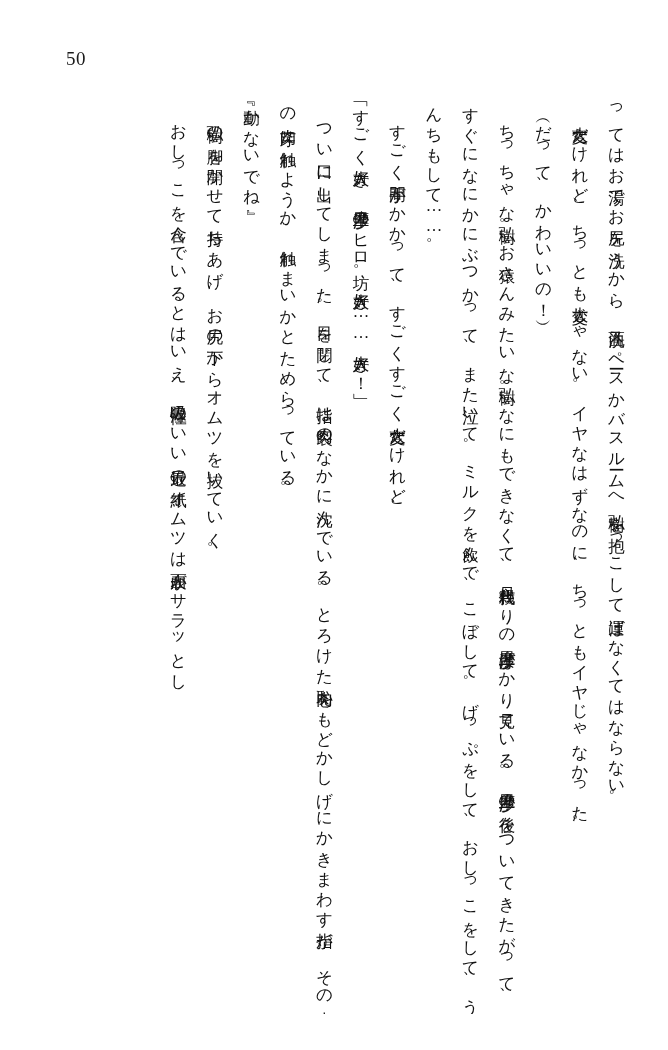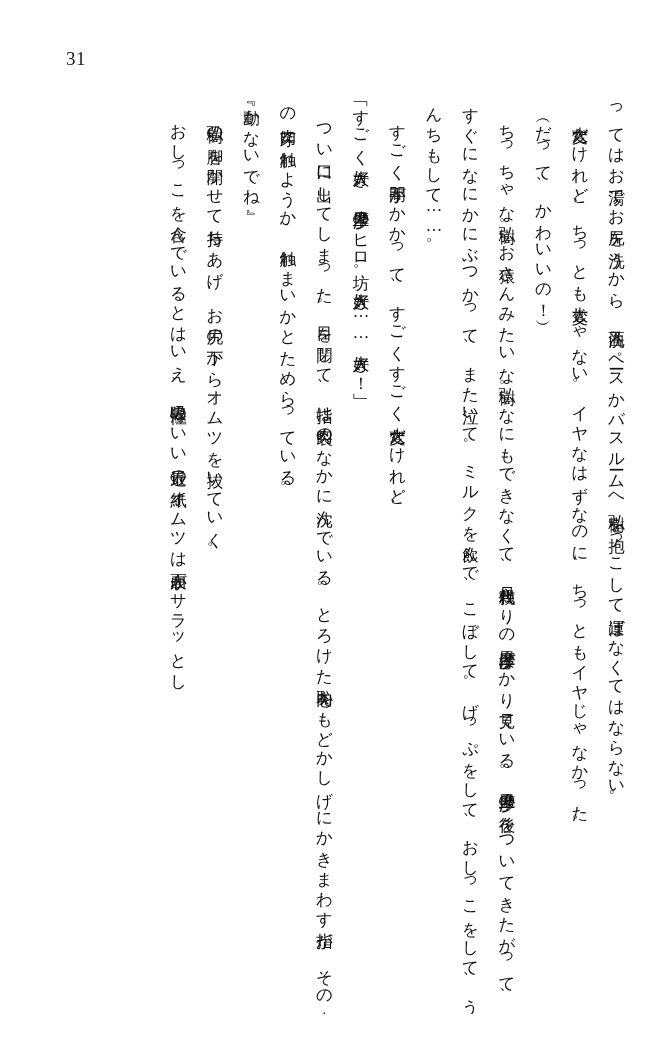--- a/index.html
+++ b/index.html
@@ -51,21 +51,21 @@
   }
   .body-text p.indent {
     text-indent: 1em;
   }
 </style>
 </head>
 <body>
 
 <div class="page">
 
-  <div class="page-number">31</div>
+  <div class="page-number">50</div>
 
   <div class="body-text">
     <p>ってはお湯でお尻を洗うから、洗面スペースかバスルームへ弘樹を抱っこして運ばなくてはならない。</p>
     <p class="indent">大変だけれど、ちっとも大変じゃない。イヤなはずなのに、ちっともイヤじゃなかった。</p>
     <p class="indent">（だって、かわいいの！）</p>
     <p class="indent">ちっちゃな弘樹。お猿さんみたいな弘樹。なにもできなくて、母親代わりの摩里沙ばかり見ている。摩里沙の後をついてきたがって、すぐになにかにぶつかって、また泣いて。ミルクを飲んで、こぼして。げっぷをして、おしっこをして、うんちもして……。</p>
     <p class="indent">すごく手間がかかって、すごくすごく大変だけれど、</p>
     <p>「すごく大好き。摩里沙のヒロ坊。大好き……大好き！」</p>
     <p class="indent">つい口に出してしまった。目を閉じて、指は肉裂のなかに沈んでいる。とろけた恥肉をもどかしげにかきまわす指が、その上の肉芽に触れようか、触れまいかとためらっている。</p>
     <p>『動かないでね』</p>

